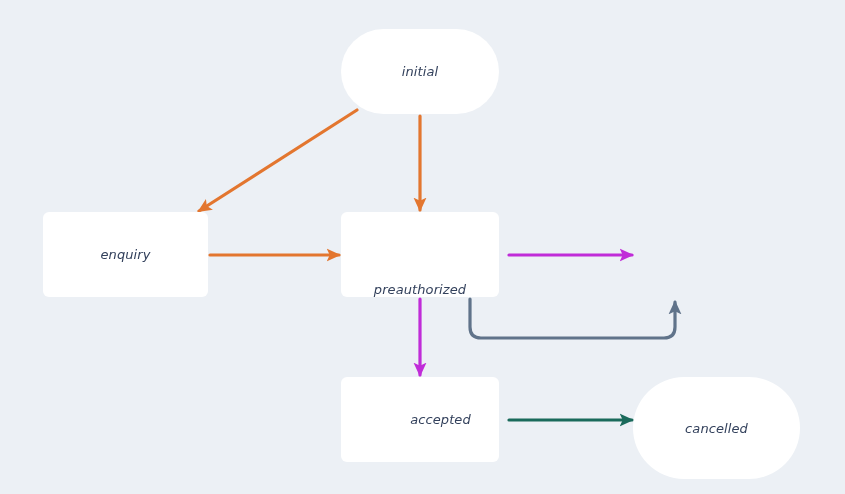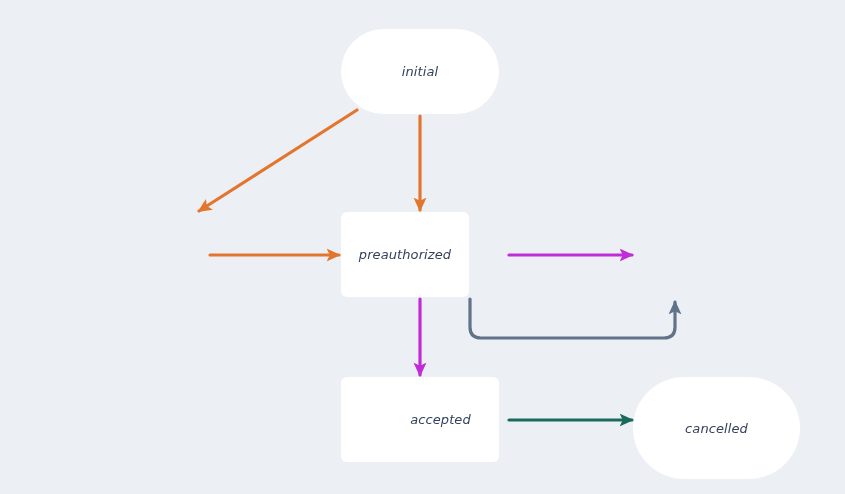--- a/index.html
+++ b/index.html
@@ -83,22 +83,25 @@
 
     <path d="M 470 299 L 470 327 Q 470 338 481 338 L 664 338 Q 675 338 675 327 L 675 302" stroke="#60738a" stroke-width="3.2" fill="none" stroke-linecap="round" marker-end="url(#arrow-slate)"></path>
 
     <path d="M 509 420 L 632 420" stroke="#1a6a5b" stroke-width="3.2" fill="none" stroke-linecap="round" marker-end="url(#arrow-green)"></path>
   </svg>
 
   <div class="node node-pill" style="left:341px; top:29px; width:158px; height:85px;">
     <span class="node-label">initial</span>
   </div>
 
+  <div class="node node-rect" style="left:43px; top:212px; width:165px; height:85px;">
+    <span class="node-label">enquiry</span>
+  </div>
 
-  <div class="node node-rect" style="left:341px; top:212px; width:128px; height:85px;">
+  <div class="node node-rect" style="left:341px; top:212px; width:158px; height:85px;align-items:flex-end;">
     <span class="node-label">preauthorized</span>
   </div>
 
 
   <div class="node node-rect" style="left:341px; top:377px; width:158px; height:85px;padding-left:41px;">
     <span class="node-label">accepted</span>
   </div>
 
   <div class="node node-pill" style="left:633px; top:377px; width:167px; height:102px;">
     <span class="node-label">cancelled</span>

